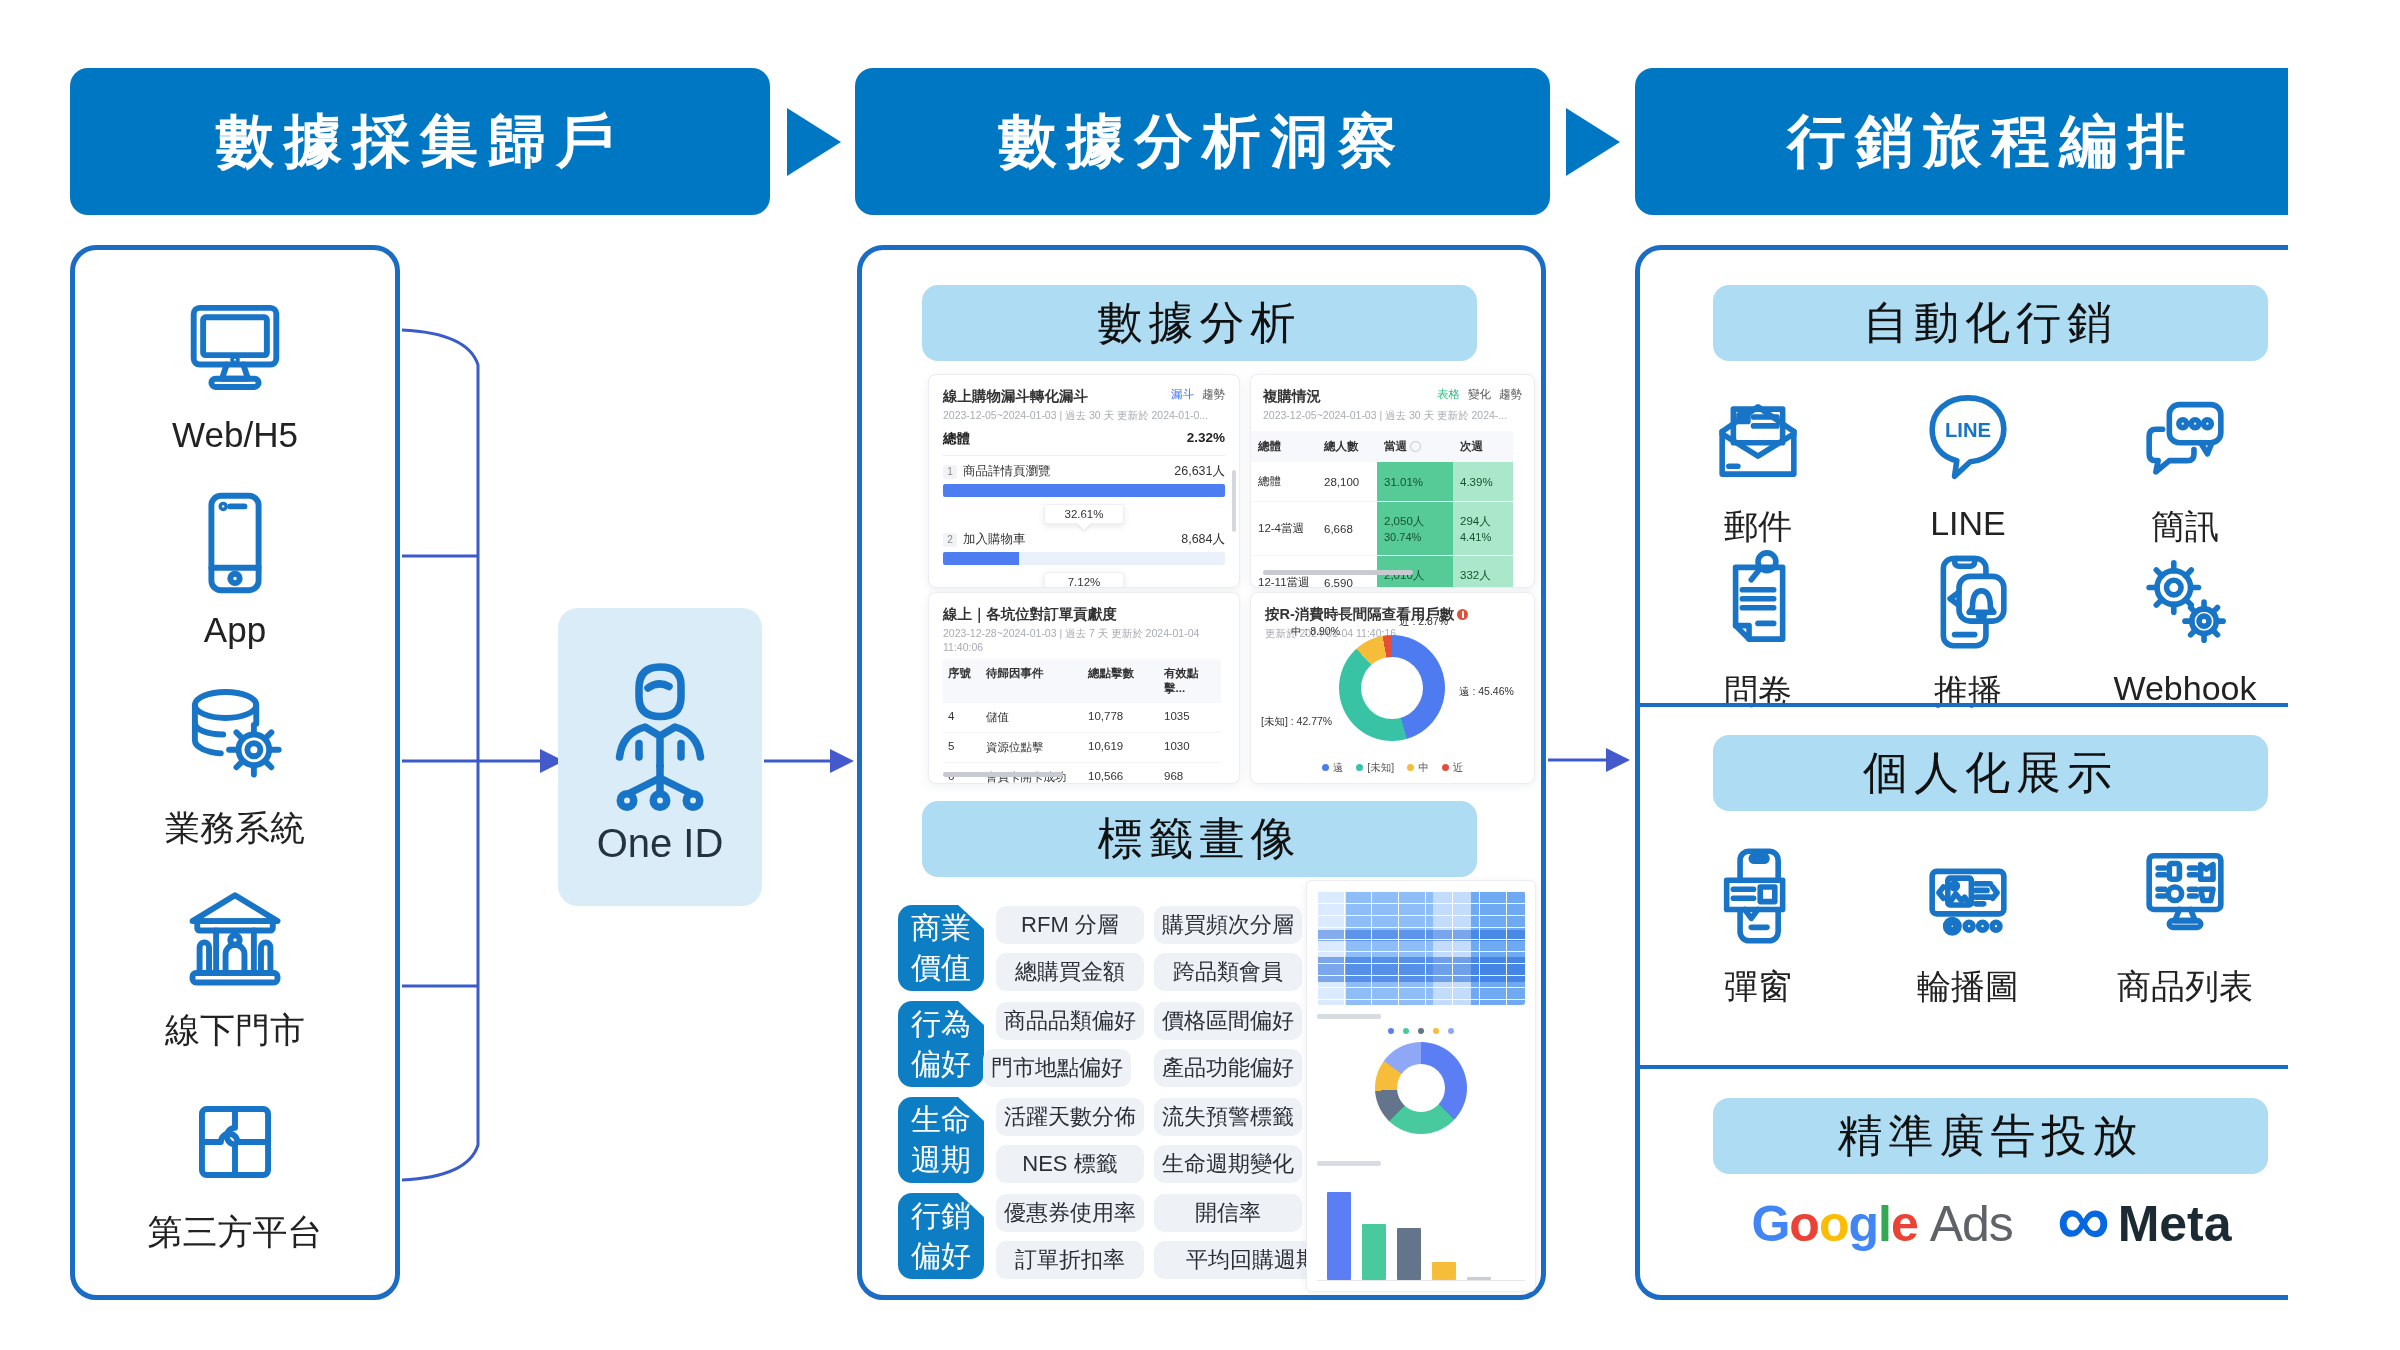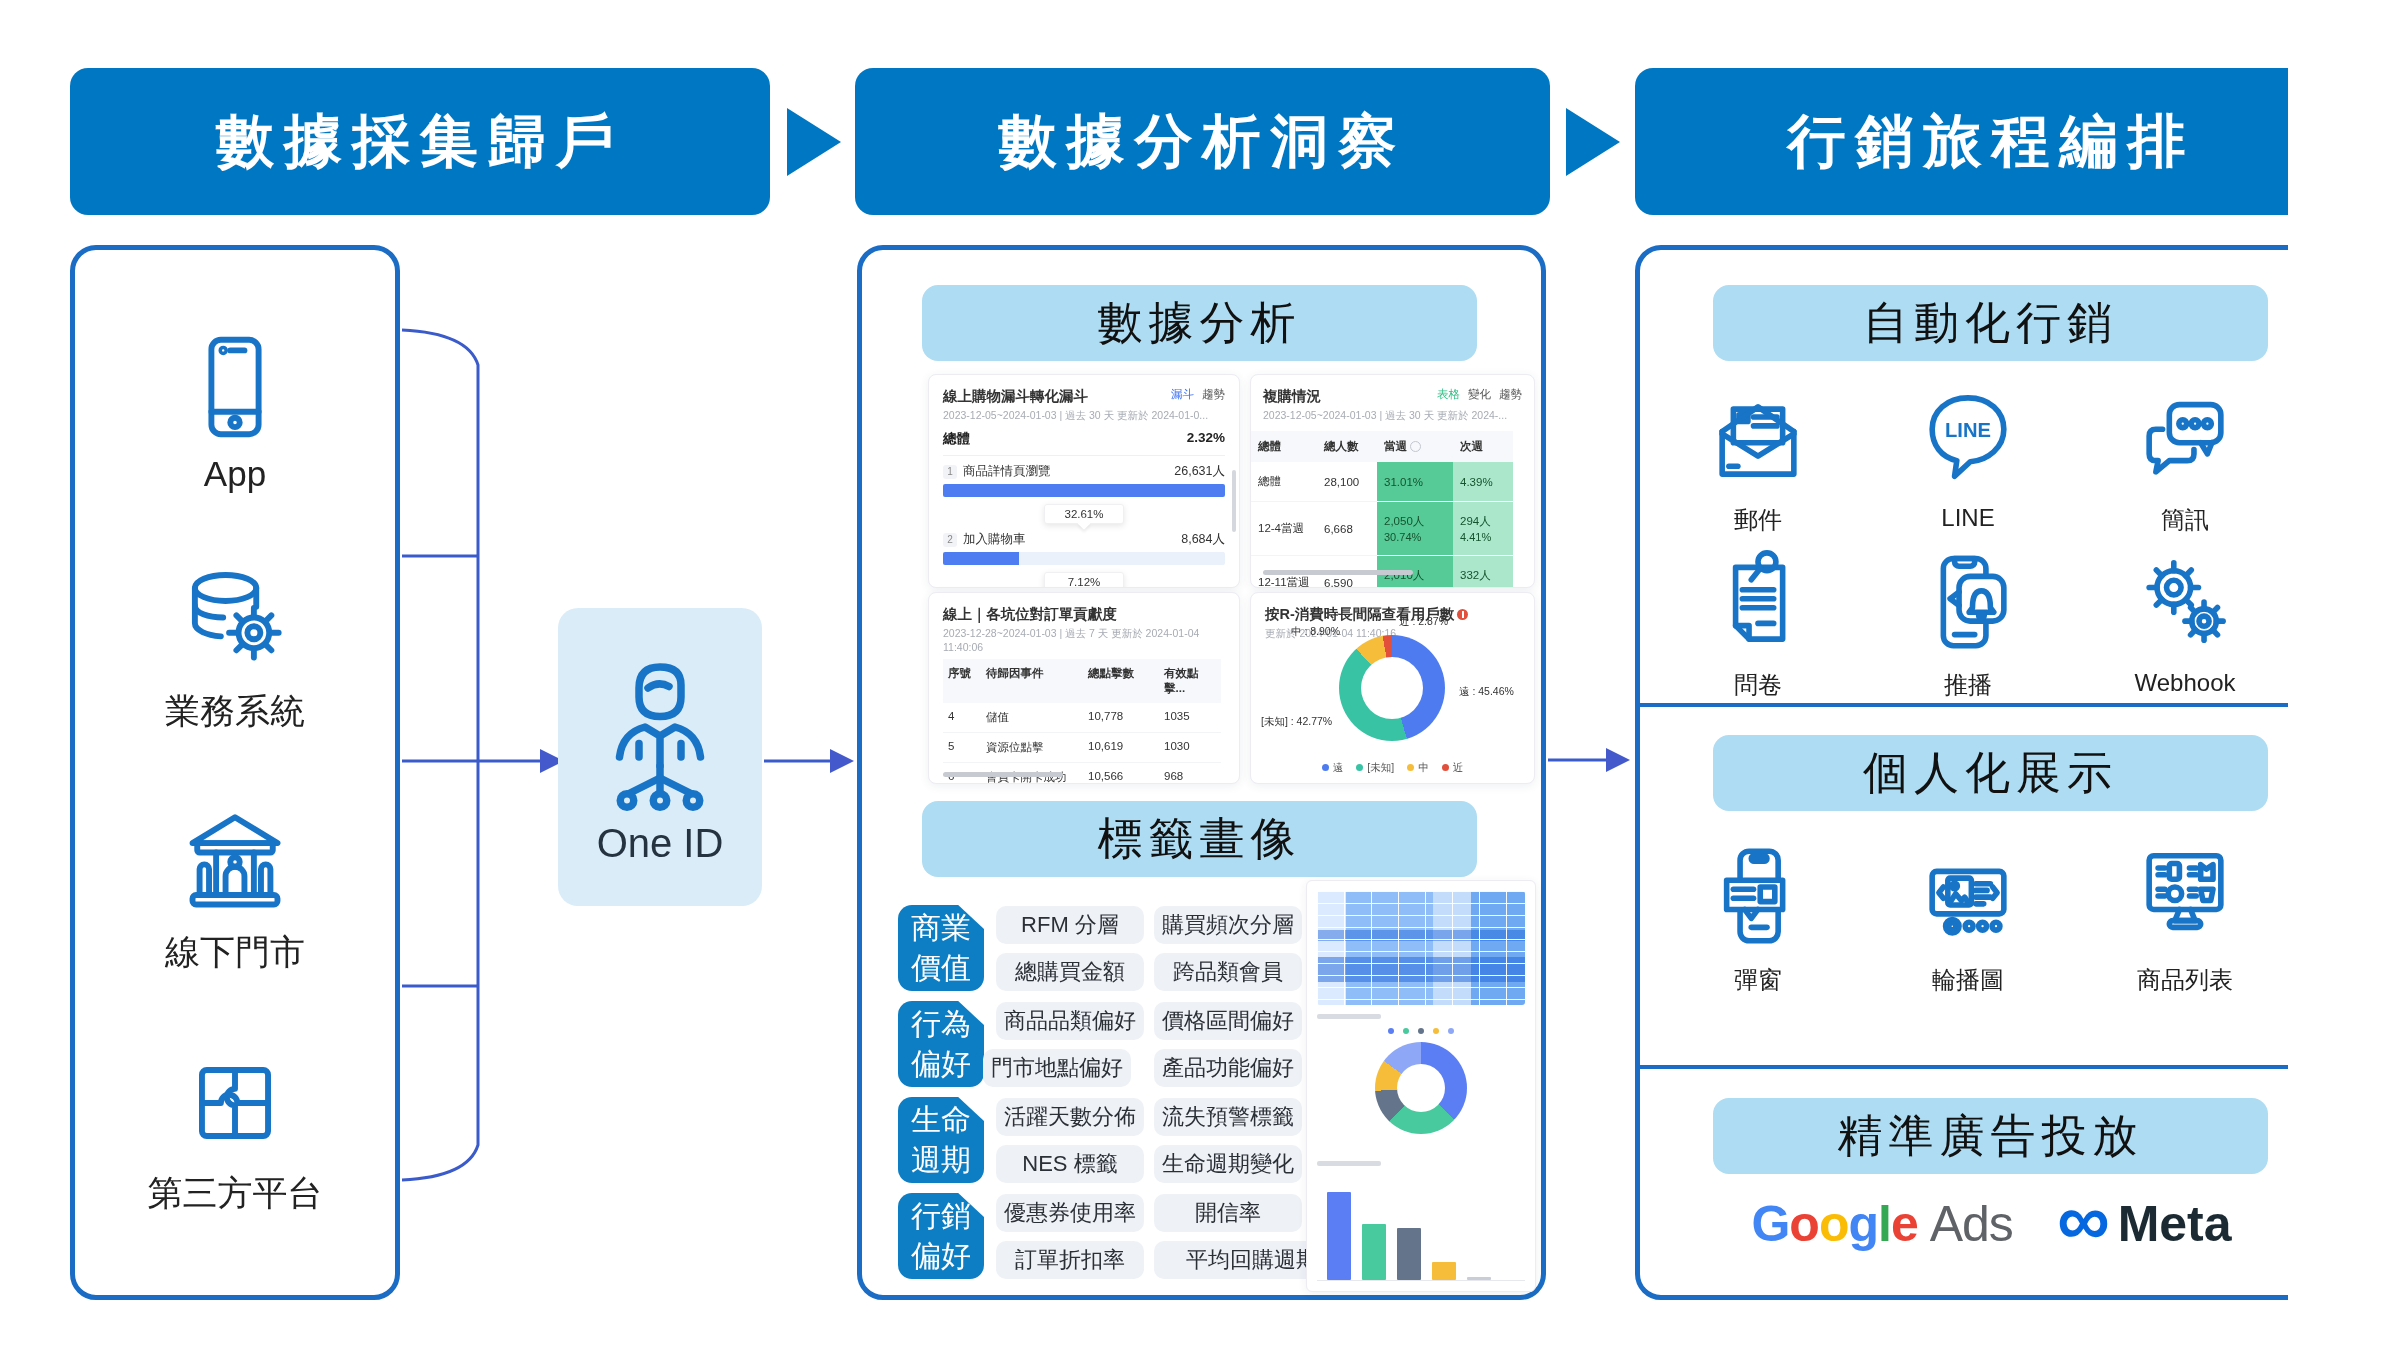--- a/index.html
+++ b/index.html
@@ -122,21 +122,21 @@
   .tb3{height:18px;background:#f6bd3a;} .tb4{height:3px;background:#c9cdd6;}
 
   
   #journey-h1{left:73px;top:35px;width:555px;height:76px;}
   #journey-h2{left:73px;top:485px;width:555px;height:76px;}
   #journey-h3{left:73px;top:848px;width:555px;height:76px;}
   .divider{position:absolute;left:0;width:100%;height:4px;background:#1a6cc4;}
   #div1{top:453px;} #div2{top:815px;}
   .j-item{position:absolute;width:180px;display:flex;flex-direction:column;align-items:center;gap:12px;}
   .j-item svg{width:112px;height:112px;}
-  .j-label{font-size:24px;color:#222;}
+  .j-label{font-size:34px;color:#222;}
   .jr1{top:130px;} .jr2{top:295px;} .jr3{top:590px;}
   .jc1{left:28px;} .jc2{left:238px;} .jc3{left:455px;}
 
   .logos{position:absolute;left:0;top:945px;width:100%;display:flex;align-items:center;justify-content:center;gap:44px;}
   .google-logo{font-size:50px;font-weight:700;letter-spacing:-1px;display:flex;align-items:baseline;}
   .gl0{color:#4285F4;} .gl1{color:#EA4335;} .gl2{color:#FBBC05;} .gl3{color:#4285F4;} .gl4{color:#34A853;} .gl5{color:#EA4335;}
   .ads{color:#5f6368;font-weight:500;margin-left:12px;}
   .meta-logo{display:flex;align-items:center;gap:8px;font-size:50px;font-weight:700;color:#1c2b33;}
   .meta-inf{color:#0668E1;font-size:74px;font-weight:700;line-height:0;position:relative;top:-4px;}
 </style>
@@ -167,20 +167,30 @@
   <div class="stage-arrow" id="sa1"></div>
   <div class="stage" id="stage2">
       <span>數據分析洞察</span>
     </div>
   <div class="stage-arrow" id="sa2"></div>
   <div class="stage" id="stage3">
       <span>行銷旅程編排</span>
     </div>
 
   <div class="panel" id="sources-panel">
+    <div class="source-item">
+      <svg viewBox="0 0 100 100" class="blue-icon">
+        <rect x="15" y="16" width="70" height="48" rx="5"></rect>
+        <rect x="23" y="24" width="54" height="32" rx="2"></rect>
+        <circle cx="50" cy="60" r="1.6"></circle>
+        <path d="M43,64 L39,76 L61,76 L57,64"></path>
+        <rect x="30" y="76" width="40" height="7" rx="3.5"></rect>
+      </svg>
+      <div class="source-label">Web/H5</div>
+    </div>
     <div class="source-item">
       <svg viewBox="0 0 100 100" class="blue-icon">
         <rect x="30" y="10" width="40" height="80" rx="8"></rect>
         <line x1="46" y1="19" x2="58" y2="19"></line>
           <circle cx="40" cy="19" r="1.5"></circle>
         <line x1="30" y1="71" x2="70" y2="71"></line>
         <circle cx="50" cy="80" r="4"></circle>
       </svg>
       <div class="source-label">App</div>
     </div>

